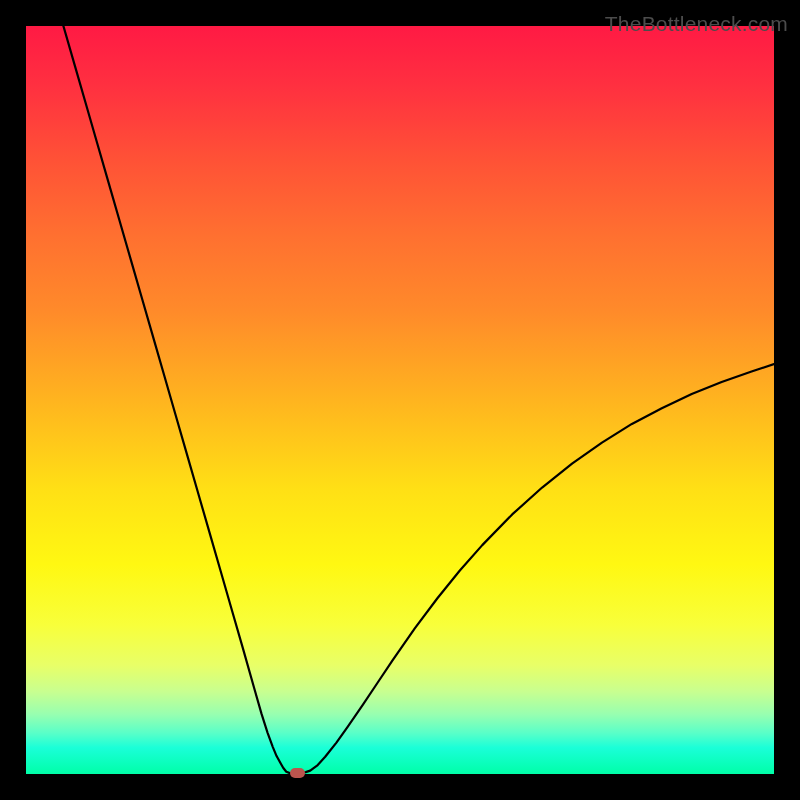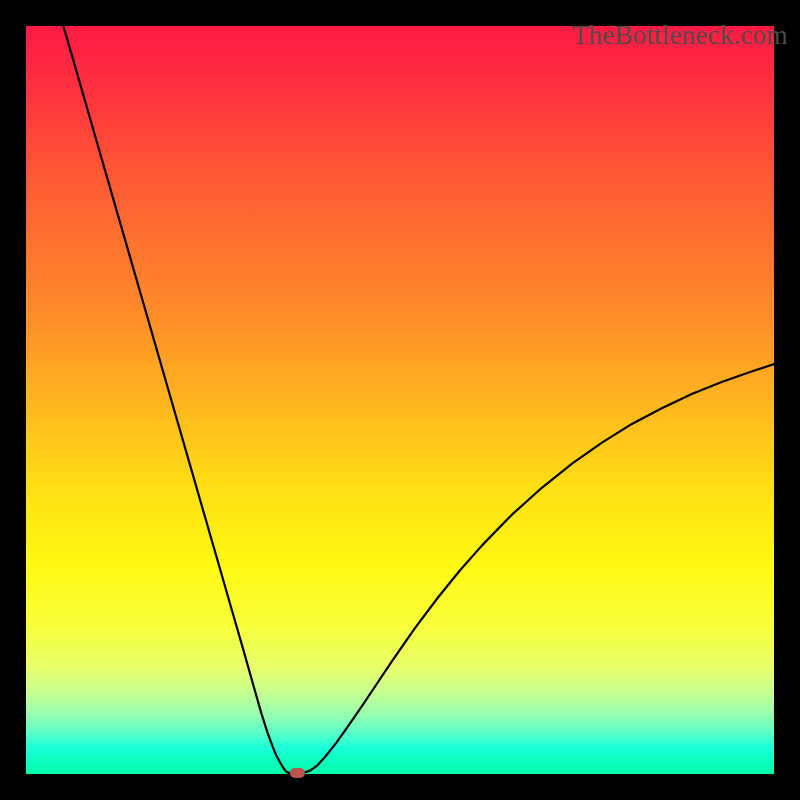--- a/index.html
+++ b/index.html
@@ -25,27 +25,26 @@
       #e8ff68 85.5%,
       #c8ff90 89%,
       #98ffb0 92%,
       #5affc8 94.5%,
       #1affd8 96.5%,
       #00ffa8 100%);
   }
 
   .watermark {
     position: absolute;
-    top: 20px;
+    top: 12px;
     right: 12px;
     color: #4c4c4c;
-    font-size: 27px;
+    font-size: 21px;
     font-weight: 400;
     letter-spacing: 0.2px;
-    font-family: Liberation Serif, serif;
   }
 
   .plot {
     position: absolute;
     left: 26px;
     top: 26px;
     width: 748px;
     height: 748px;
     pointer-events: none;
   }

